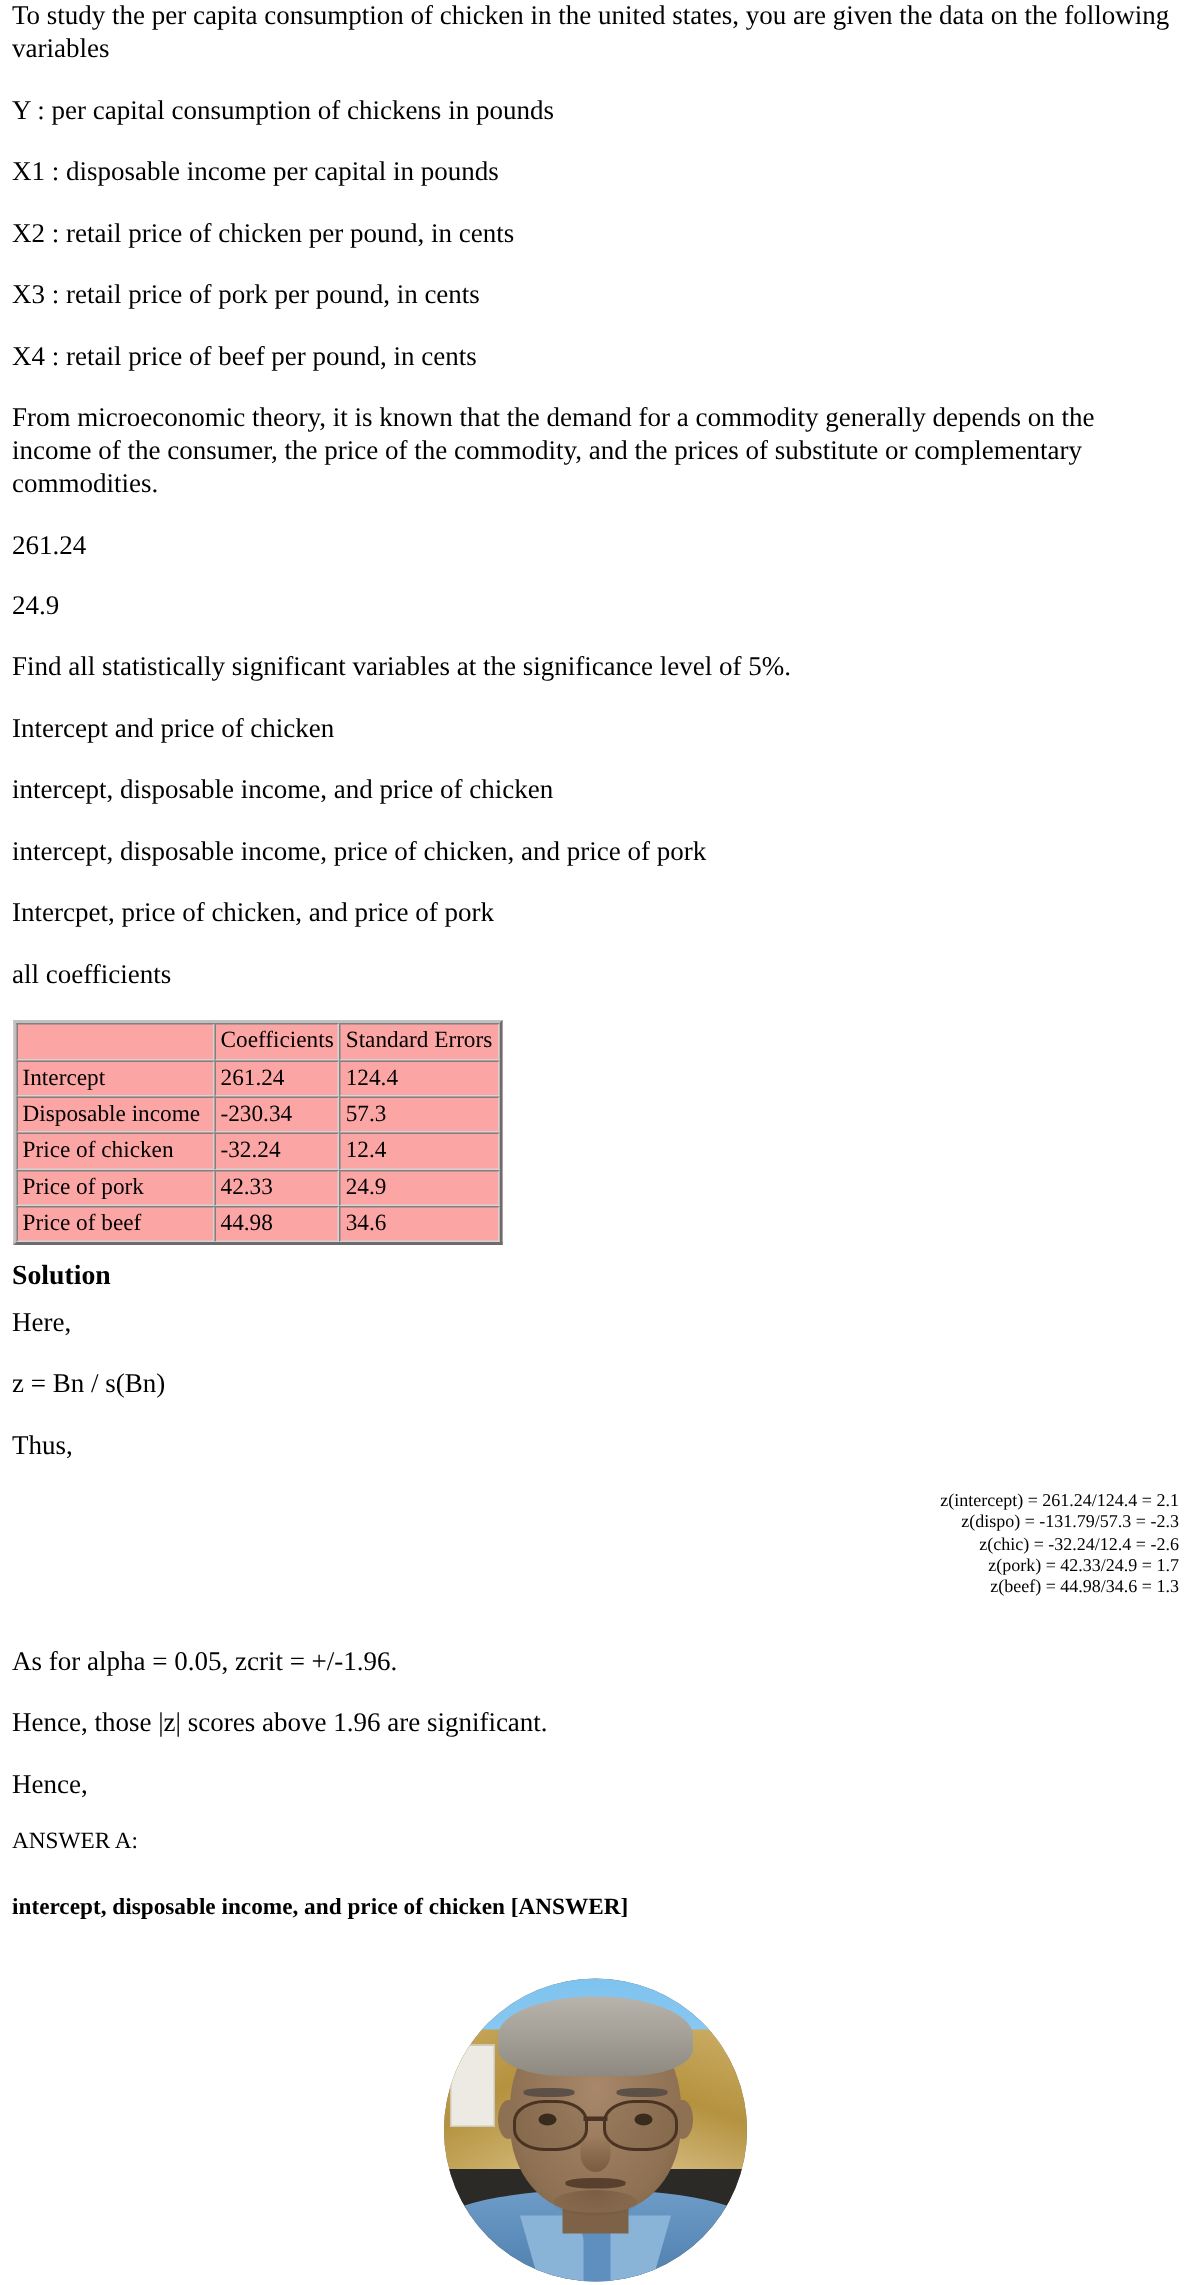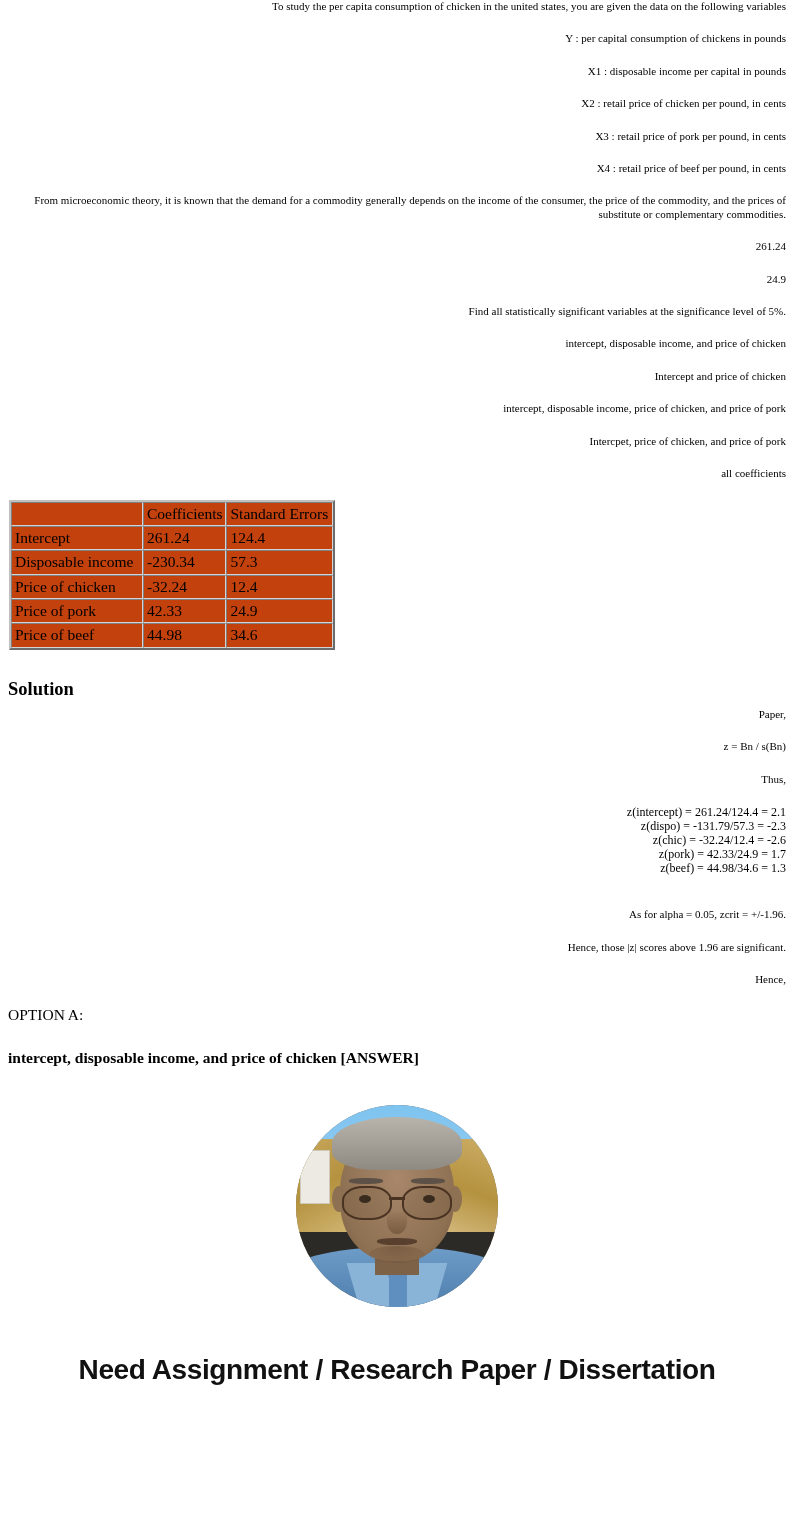--- a/index.html
+++ b/index.html
@@ -13,46 +13,45 @@
     font-family: "Liberation Serif", "DejaVu Serif", serif;
     color: #000000;
     -webkit-font-smoothing: antialiased;
   }
   .page {
     width: 794px;
     box-sizing: border-box;
     padding: 0 8px;
   }
   p.para {
-    font-size: 11px;
+    font-size: 18px;
     line-height: 1.22;
     margin: 0 0 19px 0;
-    text-align: right;
   }
   .zblock {
     font-size: 12px;
     line-height: 1.17;
     margin: 0 0 33px 0;
     white-space: pre-line;
     text-align: right;
   }
   h3.solution {
     font-size: 18.5px;
     font-weight: bold;
     margin: 6px 0 8px 0;
     line-height: 1.2;
   }
   
   table.results {
     border-collapse: separate;
     border-spacing: 0;
     border: 2px outset #c0c0c0;
-    margin: 6px 0 28px 1px;
+    margin: 6px 0 10px 1px;
     font-size: 15.5px;
-    background: #c2410c;
+    background: #fca5a5;
   }
   table.results td {
     border: 1px inset #d4d4d4;
     padding: 1px 3px 2px 3px;
     vertical-align: top;
     white-space: nowrap;
     line-height: 1.25;
   }
   table.results td.c0 { width: 124px; }
   table.results td.c1 { width: 75px; }
@@ -210,22 +209,22 @@
   <p class="para">X3 : retail price of pork per pound, in cents</p>
   <p class="para">X4 : retail price of beef per pound, in cents</p>
 
   <p class="para">From microeconomic theory, it is known that the demand for a commodity generally depends on the income of the consumer, the price of the commodity, and the prices of substitute or complementary commodities.</p>
 
   <p class="para">261.24</p>
   <p class="para">24.9</p>
 
   <p class="para">Find all statistically significant variables at the significance level of 5%.</p>
 
+  <p class="para">Intercept and price of chicken</p>
   <p class="para">intercept, disposable income, and price of chicken</p>
-  <p class="para">Intercept and price of chicken</p>
   <p class="para">intercept, disposable income, price of chicken, and price of pork</p>
   <p class="para">Intercpet, price of chicken, and price of pork</p>
   <p class="para">all coefficients</p>
 
   <table class="results">
     <tbody>
       <tr>
         <td class="c0"></td>
         <td class="c1">Coefficients</td>
         <td class="c2">Standard Errors</td>
@@ -253,36 +252,36 @@
       <tr>
         <td class="c0">Price of beef</td>
         <td class="c1">44.98</td>
         <td class="c2">34.6</td>
       </tr>
     </tbody>
   </table>
 
   <h3 class="solution">Solution</h3>
 
-  <p class="para">Paper,</p>
+  <p class="para">Here,</p>
   <p class="para">z = Bn / s(Bn)</p>
   <p class="para">Thus,</p>
 
   <div class="zblock">z(intercept) = 261.24/124.4 = 2.1
 z(dispo) = -131.79/57.3 = -2.3
 z(chic) = -32.24/12.4 = -2.6
 z(pork) = 42.33/24.9 = 1.7
 z(beef) = 44.98/34.6 = 1.3</div>
 
   <p class="para">As for alpha = 0.05, zcrit = +/-1.96.</p>
   <p class="para">Hence, those |z| scores above 1.96 are significant.</p>
   <p class="para">Hence,</p>
 
   <div class="answer-block">
-    <div>OPTION A:</div>
+    <div>ANSWER A:</div>
     <div class="bold">intercept, disposable income, and price of chicken [ANSWER]</div>
   </div>
 
   <div class="avatar-wrap">
     <div class="avatar">
       <div class="av-sky"></div>
       <div class="av-wallMid"></div>
       <div class="av-wallL"></div>
       <div class="av-wallR"></div>
       <div class="av-panelL"></div>

